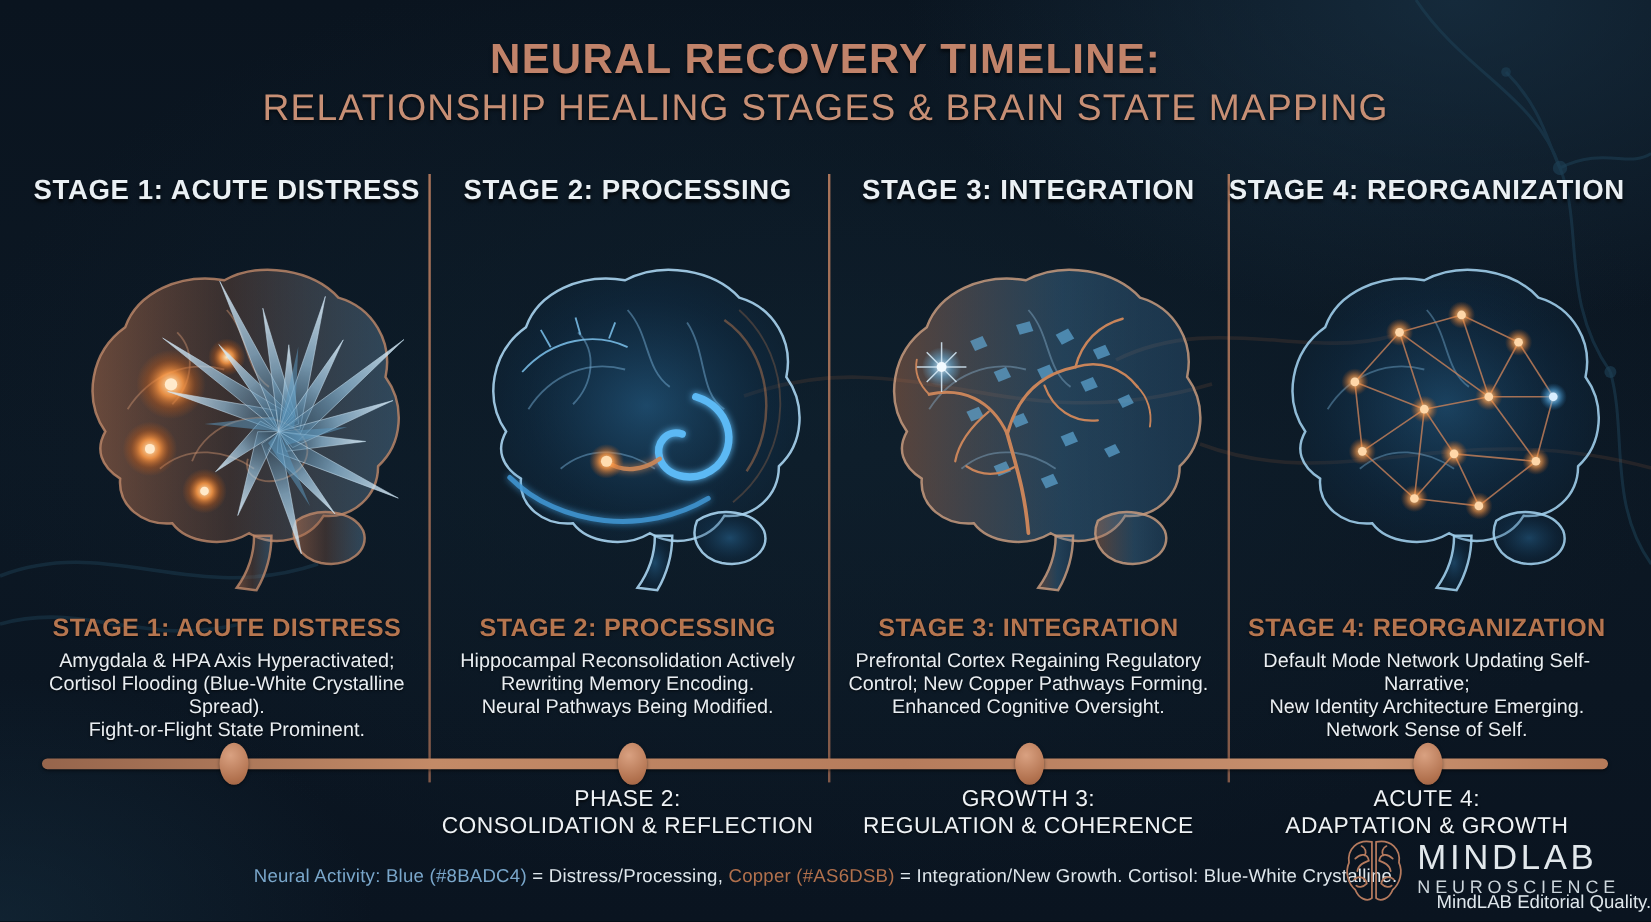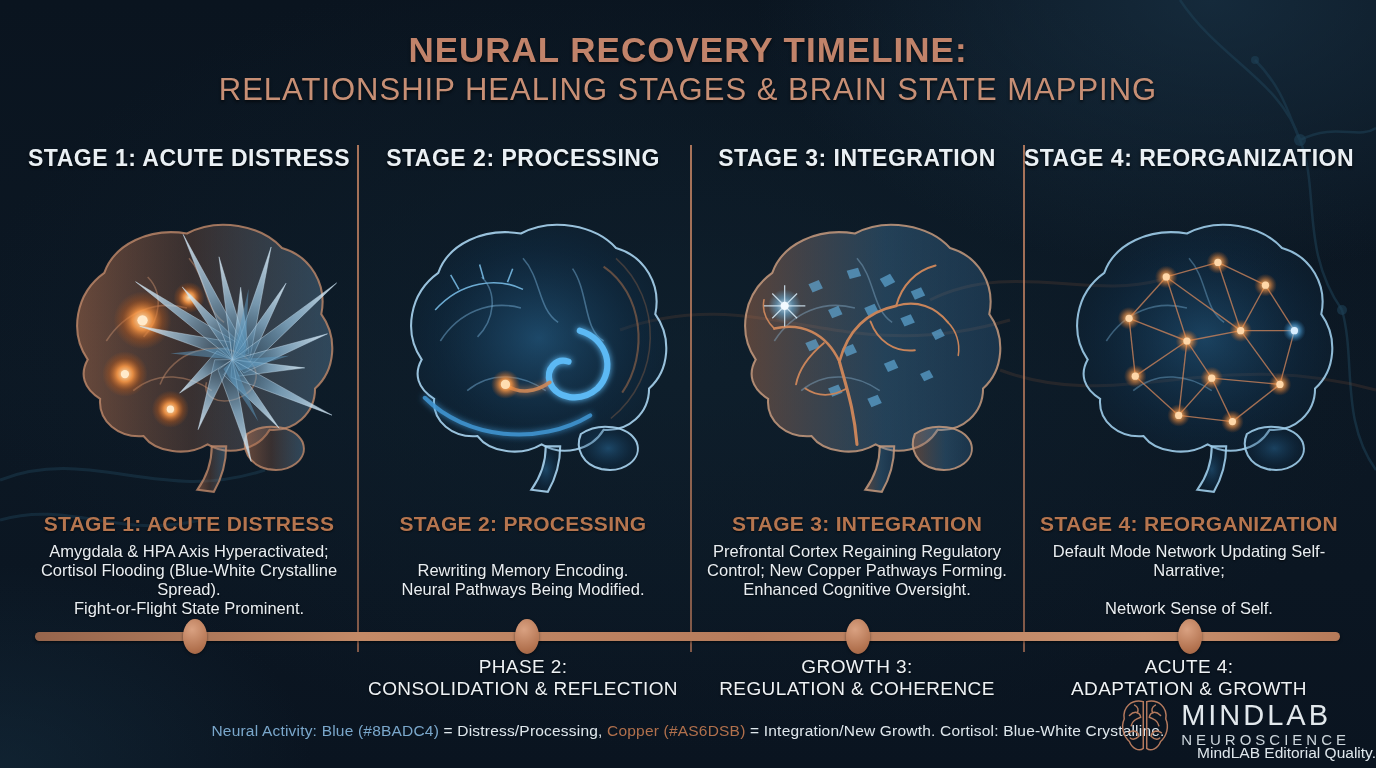--- a/index.html
+++ b/index.html
@@ -214,21 +214,21 @@
             <path d="M135,93 L140,80"></path>
         </g>
         <g fill="none" stroke="#b5764e">
           <path d="M228,78 C266,104 272,162 246,200" stroke-width="2" opacity=".5"></path>
           <path d="M240,70 C285,110 285,185 235,225" stroke-width="1.5" opacity=".3"></path>
         </g>
       </svg>
     </div>
     <div class="stage-sub">STAGE 2: PROCESSING</div>
     <div class="stage-desc">
-      <br>
+      <span>Hippocampal Reconsolidation Actively</span><br>
       <span>Rewriting Memory Encoding.</span><br>
       <span>Neural Pathways Being Modified.</span>
     </div>
   </section>
 
   <section class="col col-3">
     <div class="stage-header">STAGE 3: INTEGRATION</div>
     <div class="brain-wrap">
       <svg width="310" height="320" viewBox="0 0 300 300">
         <defs>
@@ -379,21 +379,21 @@
           <circle cx="200" cy="140" r="11" fill="url(#ng-s4)"></circle>
             <circle cx="200" cy="140" r="3.5" fill="#ffd7a8"></circle>
           <circle cx="172" cy="186" r="11" fill="url(#ng-s4)"></circle>
             <circle cx="172" cy="186" r="3.5" fill="#ffd7a8"></circle>
         </g>
       </svg>
     </div>
     <div class="stage-sub">STAGE 4: REORGANIZATION</div>
     <div class="stage-desc">
       <span>Default Mode Network Updating Self-Narrative;</span><br>
-      <br>
+      <span>New Identity Architecture Emerging.</span><br>
       <span>Network Sense of Self.</span>
     </div>
   </section>
 
   <div class="timeline-bar" style="background:linear-gradient(90deg,#96654c,#c38a67 25%,#b67c5c 55%,#c99270 85%,#b57a59);"></div>
   <div class="timeline-dot dot-1"></div>
   <div class="timeline-dot dot-2"></div>
   <div class="timeline-dot dot-3"></div>
   <div class="timeline-dot dot-4"></div>
 

